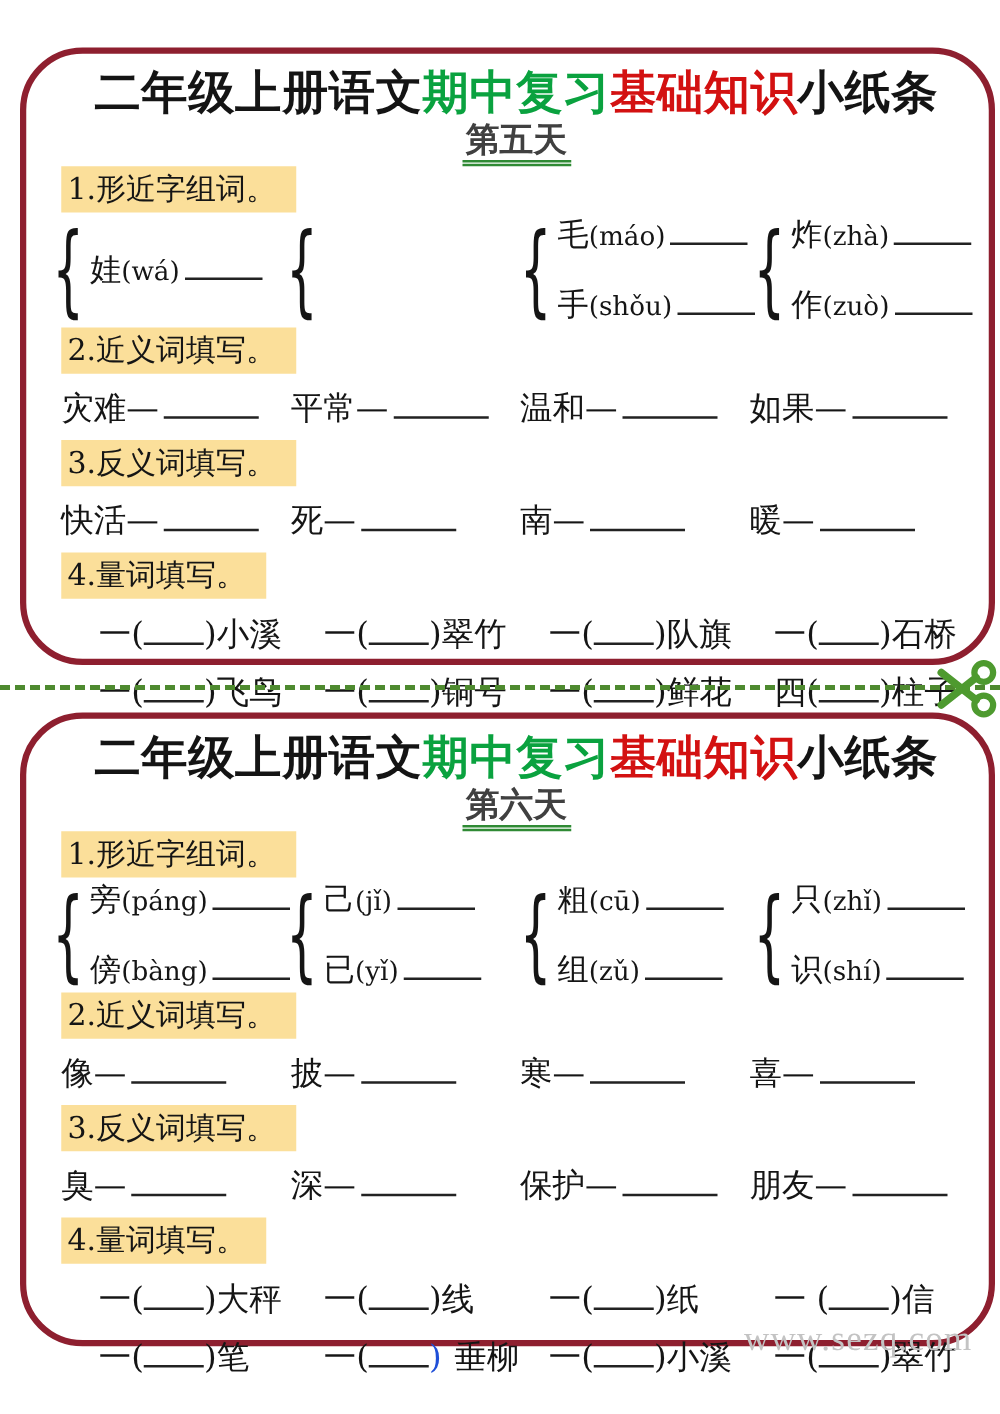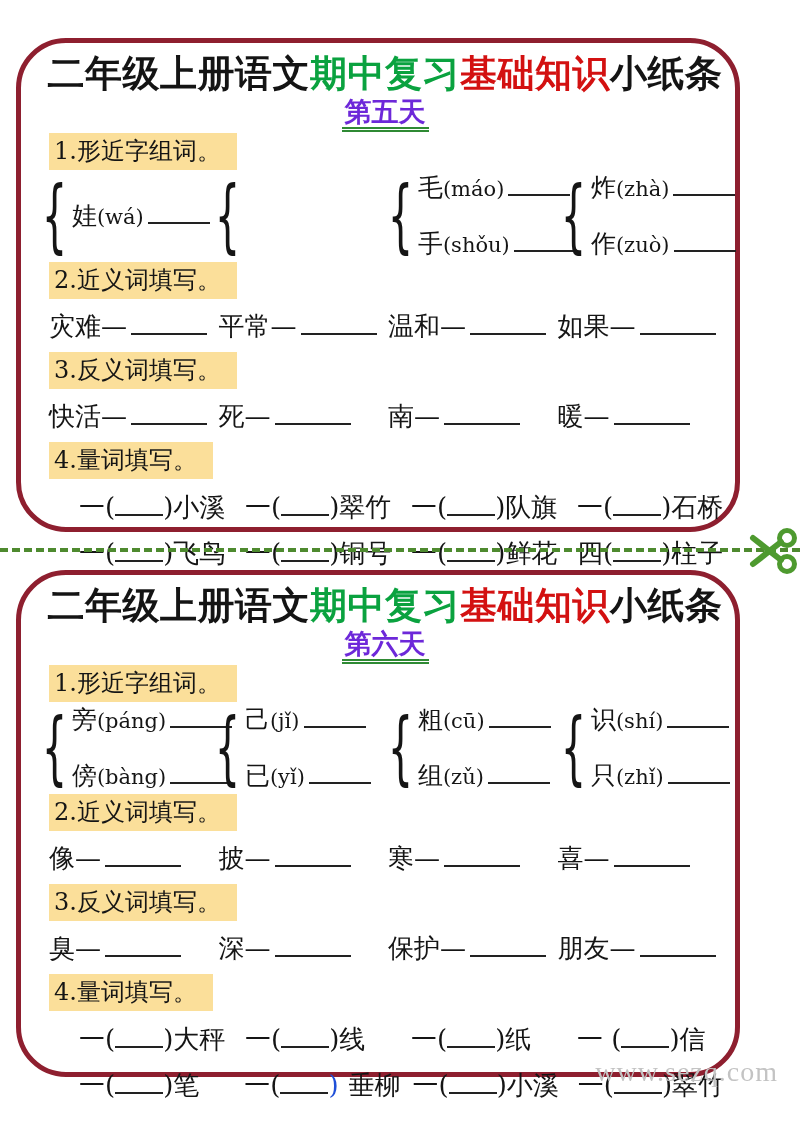--- a/index.html
+++ b/index.html
@@ -1,33 +1,33 @@
 <!DOCTYPE html>
 <html><head>
 <meta charset="utf-8">
 <style>
   html,body{margin:0;padding:0;}
   body{
     width:800px;height:1131px;position:relative;background:#ffffff;
     font-family:"DejaVu Serif","Liberation Serif",serif;color:#151515;overflow:hidden;
   }
   .card{
-    position:absolute;left:16px;width:724px;box-sizing:border-box;
+    position:absolute;left:16px;width:780px;box-sizing:border-box;
     border:5px solid #8e1f2f;border-radius:50px;background:#fff;
     padding:2px 4px 6px 18px;z-index:1;
   }
   .card0{top:38px;height:494px;}
   .card1{top:570px;height:507px;}
   .card-title{
     text-align:center;font-size:37px;font-weight:900;line-height:1.2;
     white-space:nowrap;margin-top:6px;letter-spacing:0.5px;
   }
   .day-wrap{text-align:center;margin:-1px 0 3px 0;}
   .day-label{
-    font-size:27px;font-weight:bold;color:#6d28d9;
+    font-size:27px;font-weight:bold;color:#404040;
     border-bottom:5px double #2f8a34;padding:0 3px 0 3px;
   }
   .heading-wrap{margin:3px 0 1px 10px;}
   .section-heading{
     display:inline-block;background:#fbdf9a;font-size:24px;
     padding:2px 16px 3px 5px;
   }
   .pairs-row{display:flex;margin:3px 0 2px 0;}
   .pair-group{flex:1;display:flex;align-items:center;min-width:0;}
   .curly-brace{
@@ -142,22 +142,22 @@
         <div class="pair-group">
           <span class="curly-brace">{</span>
           <div class="pair-lines">
             <div class="fill-line"><span class="han">粗</span><span class="py">(</span><span class="py">cū</span><span class="py">)</span><span class="blank"></span></div>
             <div class="fill-line"><span class="han">组</span><span class="py">(</span><span class="py">zǔ</span><span class="py">)</span><span class="blank"></span></div>
           </div>
         </div>
         <div class="pair-group">
           <span class="curly-brace">{</span>
           <div class="pair-lines">
+            <div class="fill-line"><span class="han">只</span><span class="py">(</span><span class="py">zhǐ</span><span class="py">)</span><span class="blank"></span></div>
             <div class="fill-line"><span class="han">识</span><span class="py">(</span><span class="py">shí</span><span class="py">)</span><span class="blank"></span></div>
-            <div class="fill-line"><span class="han">只</span><span class="py">(</span><span class="py">zhǐ</span><span class="py">)</span><span class="blank"></span></div>
           </div>
         </div>
       </div>
       <div class="heading-wrap"><span class="section-heading">2.近义词填写。</span></div>
       <div class="blank-row">
         <span class="blank-item"><span class="word">像</span><span class="dash">—</span><span class="blank"></span></span>
         <span class="blank-item"><span class="word">披</span><span class="dash">—</span><span class="blank"></span></span>
         <span class="blank-item"><span class="word">寒</span><span class="dash">—</span><span class="blank"></span></span>
         <span class="blank-item"><span class="word">喜</span><span class="dash">—</span><span class="blank"></span></span>
       </div>

